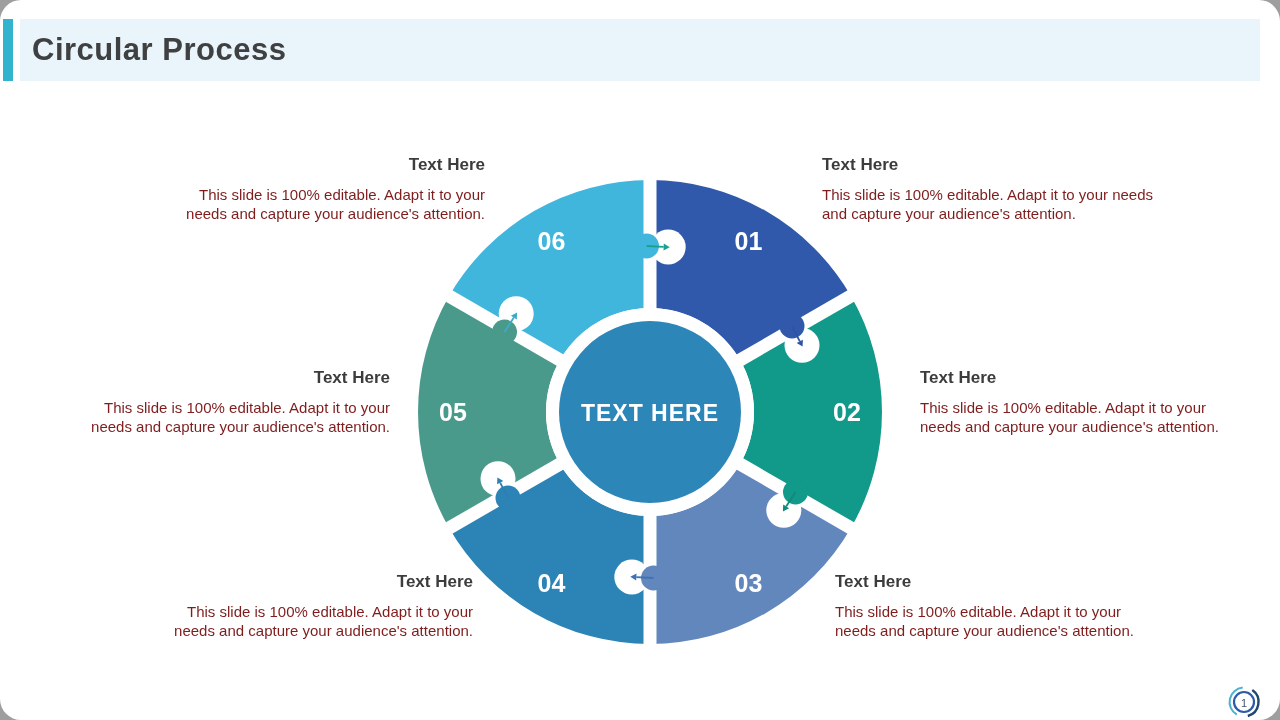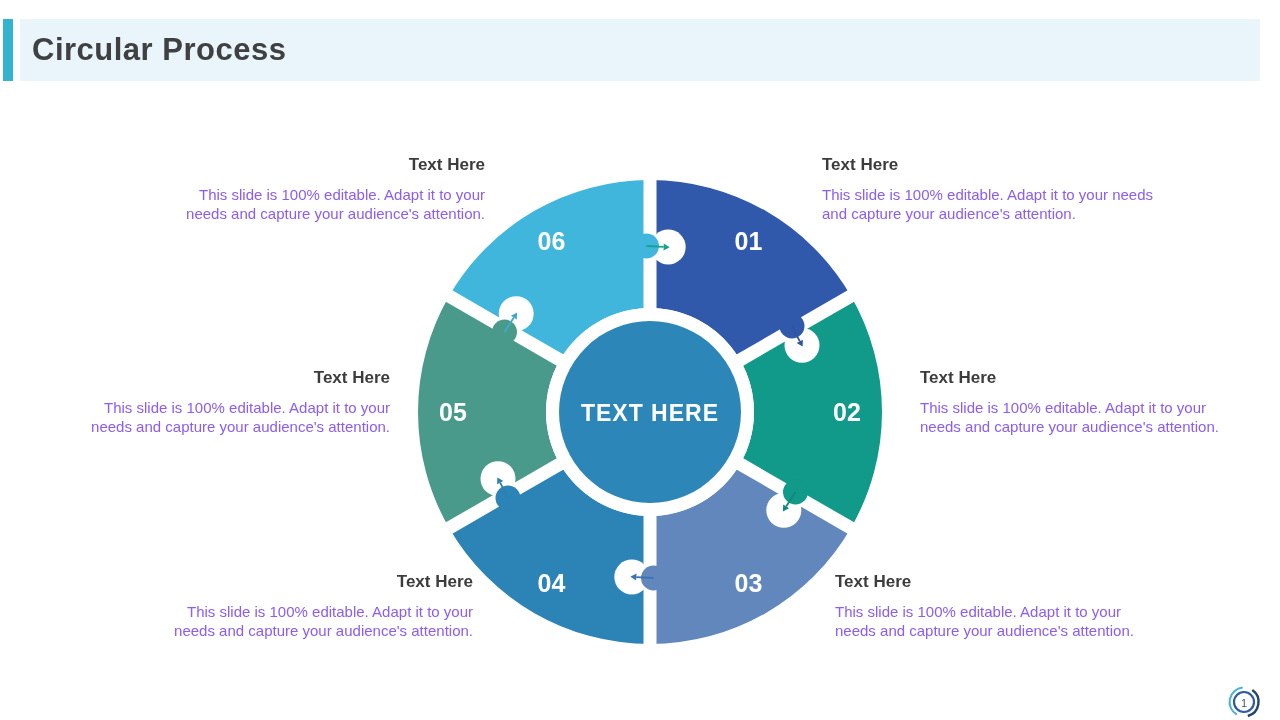--- a/index.html
+++ b/index.html
@@ -1,34 +1,34 @@
 <!DOCTYPE html>
 <html><head>
 <meta charset="utf-8">
 <style>
   html,body{margin:0;padding:0;background:#9e9e9e;}
   .slide{
     position:relative;width:1280px;height:720px;background:#ffffff;
-    font-family:"Liberation Sans", sans-serif;overflow:hidden;
+    font-family:"Liberation Sans", sans-serif;overflow:hidden;border-radius:21px;
   }
   
   .header-strip{
     position:absolute;left:20px;top:19px;width:1240px;height:62px;
     background:#e9f5fb;display:flex;align-items:center;
   }
   .accent-bar{
     position:absolute;left:3px;top:19px;width:10px;height:62px;background:#34b3cf;
   }
   .slide-title{
     margin-left:12px;font-size:31px;font-weight:bold;color:#3f4041;letter-spacing:.5px;
   }
   
   .tblock{position:absolute;}
   .tblock .heading{font-size:17px;font-weight:bold;color:#3c3c3c;margin-bottom:10px;}
-  .tblock .body{font-size:15px;color:#8b5cf6;line-height:19px;}
+  .tblock .body{font-size:15px;color:#7f1d1d;line-height:19px;}
   .align-right{text-align:right;}
   .align-left{text-align:left;}
   .tb-06{left:160px;top:155px;width:325px;}
   .tb-01{left:822px;top:155px;width:335px;}
   .tb-05{left:78px;top:368px;width:312px;}
   .tb-02{left:920px;top:368px;width:322px;}
   .tb-04{left:150px;top:572px;width:323px;}
   .tb-03{left:835px;top:572px;width:330px;}
   
   .wheel-svg{position:absolute;left:0;top:0;width:1280px;height:720px;}

